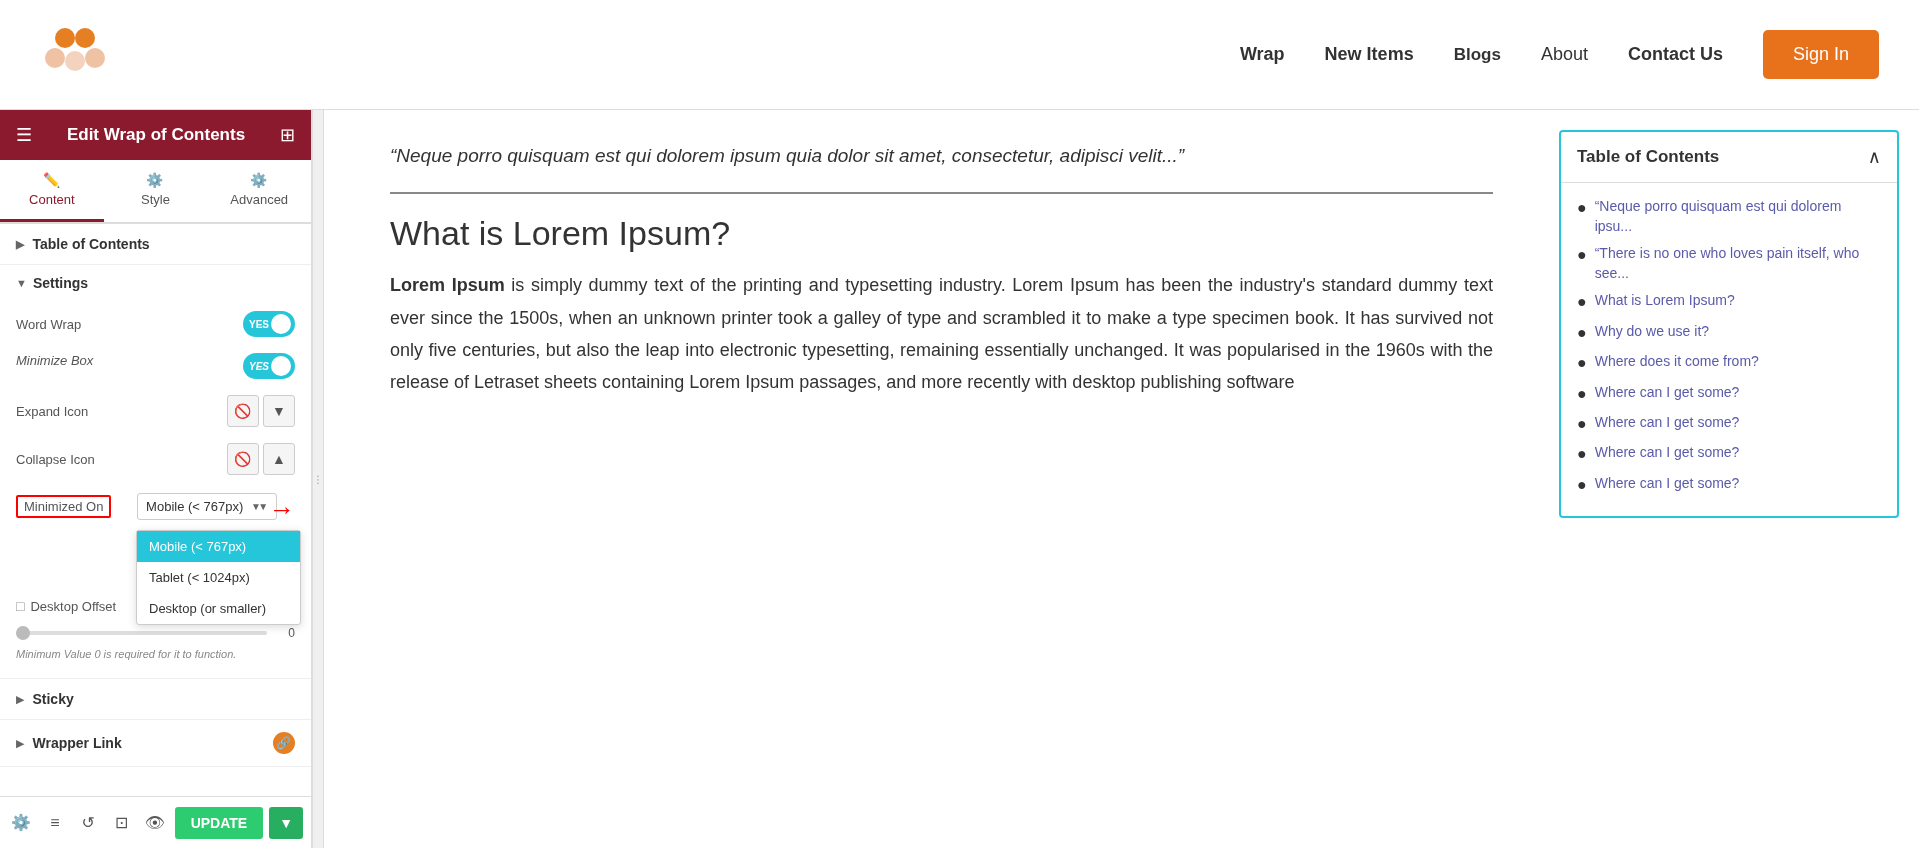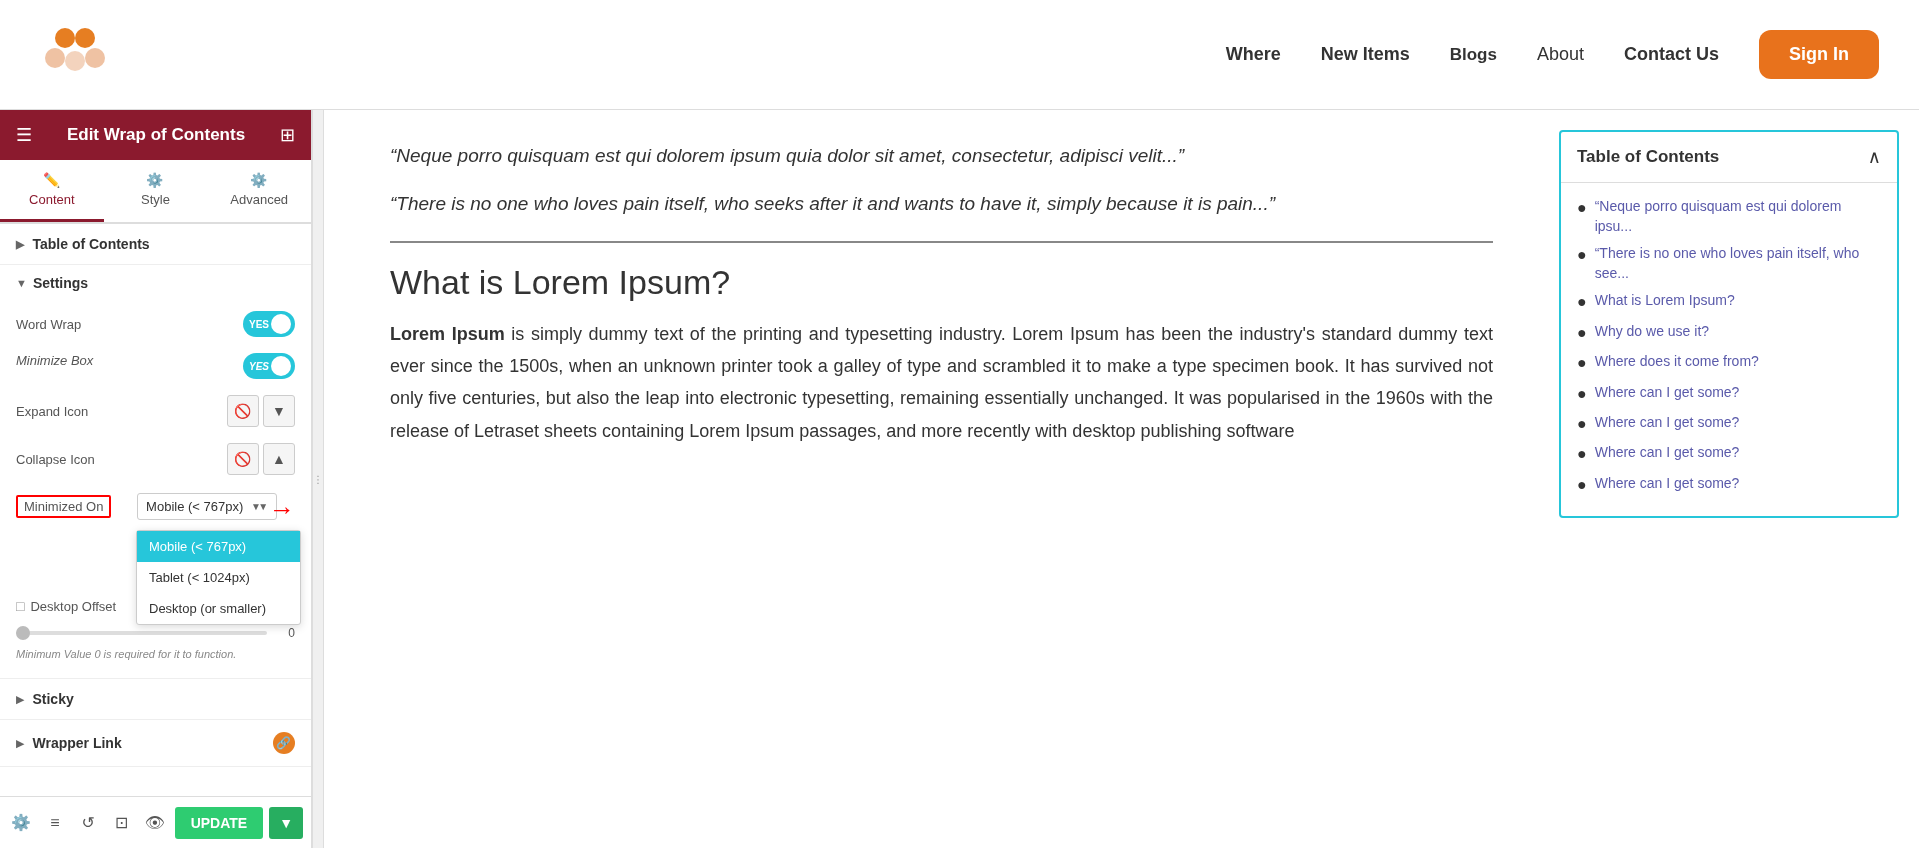--- a/index.html
+++ b/index.html
@@ -11,26 +11,26 @@
 <div style="height:110px; border-bottom:1px solid #ddd; display:flex; align-items:center; padding:0 40px; gap:40px; flex-shrink:0;">
   <div style="margin-right:auto;">
     <svg width="70" height="60" viewBox="0 0 70 60">
       <circle cx="25" cy="15" r="10" fill="#e67e22"></circle>
       <circle cx="45" cy="15" r="10" fill="#e67e22"></circle>
       <circle cx="15" cy="35" r="10" fill="#e8a87c" opacity="0.7"></circle>
       <circle cx="35" cy="38" r="10" fill="#e8a87c" opacity="0.5"></circle>
       <circle cx="55" cy="35" r="10" fill="#e8a87c" opacity="0.7"></circle>
     </svg>
   </div>
-  <a style="font-size:18px; color:#333; font-weight:600; cursor:pointer; text-decoration:none;">Where</a>
+  <a style="font-size:18px; color:#333; font-weight:600; cursor:pointer; text-decoration:none;">Wrap</a>
   <a style="font-size:18px; color:#333; font-weight:600; cursor:pointer; text-decoration:none;">New Items</a>
   <a style="font-size:17px; color:#333; font-weight:600; cursor:pointer; text-decoration:none;">Blogs</a>
   <a style="font-size:18px; color:#333; font-weight:400; cursor:pointer; text-decoration:none;">About</a>
   <a style="font-size:18px; color:#333; font-weight:600; cursor:pointer; text-decoration:none;">Contact Us</a>
-  <button style="background:#e8721c; color:#fff; font-size:18px; font-weight:bold; border:none; border-radius:12px; padding:14px 30px; cursor:pointer;">Sign In</button>
+  <button style="background:#e8721c; color:#fff; font-size:18px; font-weight:normal; border:none; border-radius:5px; padding:14px 30px; cursor:pointer;">Sign In</button>
 </div>
 
 <div style="display:flex; flex:1; overflow:hidden; height:calc(848px - 110px);">
 
   <div style="width:312px; background:#fff; border-right:1px solid #ddd; display:flex; flex-direction:column; flex-shrink:0; overflow:hidden;">
 
     <div style="background:#8b1a2e; color:#fff; padding:14px 16px; display:flex; align-items:center; justify-content:space-between; flex-shrink:0;">
       <span style="font-size:18px; cursor:pointer; color:#fff;">☰</span>
       <span style="font-size:17px; font-weight:bold;">Edit Wrap of Contents</span>
       <span style="font-size:18px; cursor:pointer; color:#fff;">⊞</span>
@@ -155,21 +155,20 @@
     </div>
 
   </div>
 
   <div style="width:12px; background:#f0f0f0; border-left:1px solid #ddd; border-right:1px solid #ddd; display:flex; align-items:center; justify-content:center; cursor:col-resize; flex-shrink:0; color:#999; font-size:10px;">⋮</div>
 
   <div style="display:flex; flex:1; overflow:hidden;">
 
     <div style="flex:1; overflow-y:auto; padding:30px 66px;">
       <p style="font-size:19px; color:#333; line-height:1.7; text-align:justify; margin-bottom:16px; font-style:italic;">“Neque porro quisquam est qui dolorem ipsum quia dolor sit amet, consectetur, adipisci velit...”</p>
-      <p style="font-size:19px; color:#333; line-height:1.7; text-align:justify; margin-bottom:16px; font-style:italic;">“There is no one who loves pain itself, who seeks after it and wants to have it, simply because it is pain...”</p>
       <hr style="border:none; border-top:2px solid #888; margin:20px 0;">
       <h2 style="font-size:34px; color:#333; font-weight:normal; margin-bottom:16px;">What is Lorem Ipsum?</h2>
       <p style="font-size:18px; color:#333; line-height:1.8; text-align:justify;">
         <strong>Lorem Ipsum</strong>
         <span> is simply dummy text of the printing and typesetting industry. Lorem Ipsum has been the industry's standard dummy text ever since the 1500s, when an unknown printer took a galley of type and scrambled it to make a type specimen book. It has survived not only five centuries, but also the leap into electronic typesetting, remaining essentially unchanged. It was popularised in the 1960s with the release of Letraset sheets containing Lorem Ipsum passages, and more recently with desktop publishing software</span>
       </p>
     </div>
 
     <div style="padding:20px 20px 20px 0; flex-shrink:0;">
       <div style="width:340px; border:2px solid #26c6da; border-radius:4px; background:#fff;">

